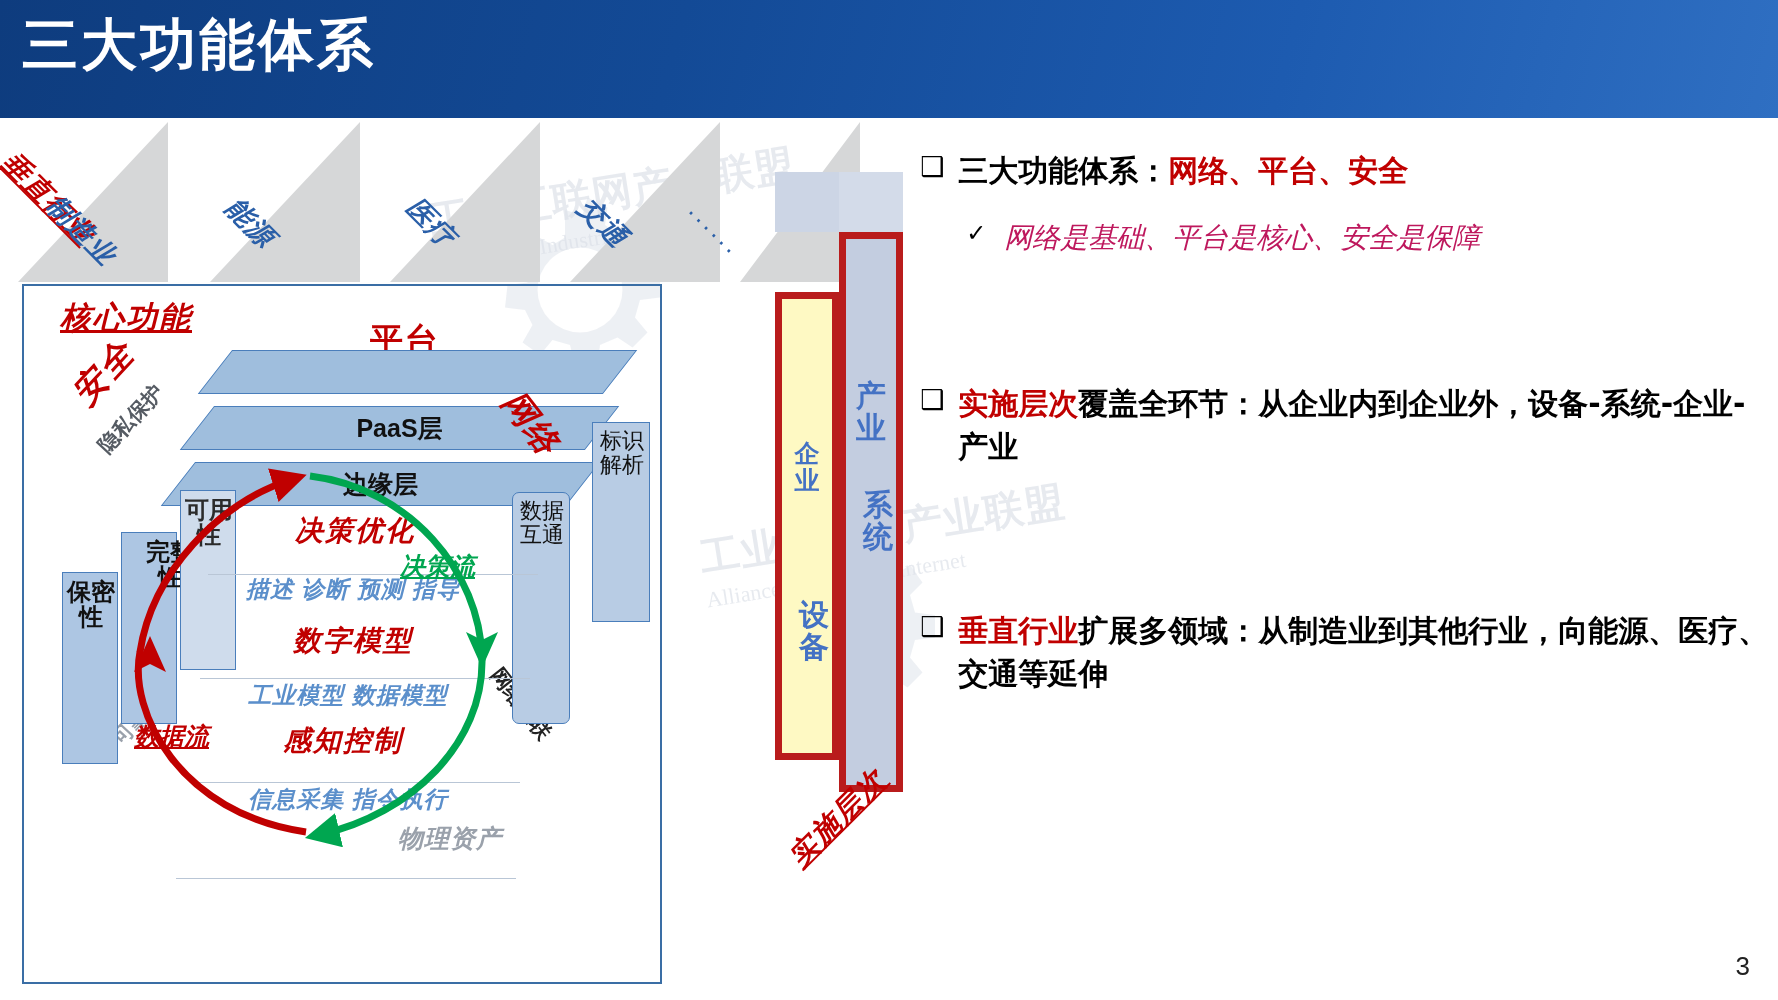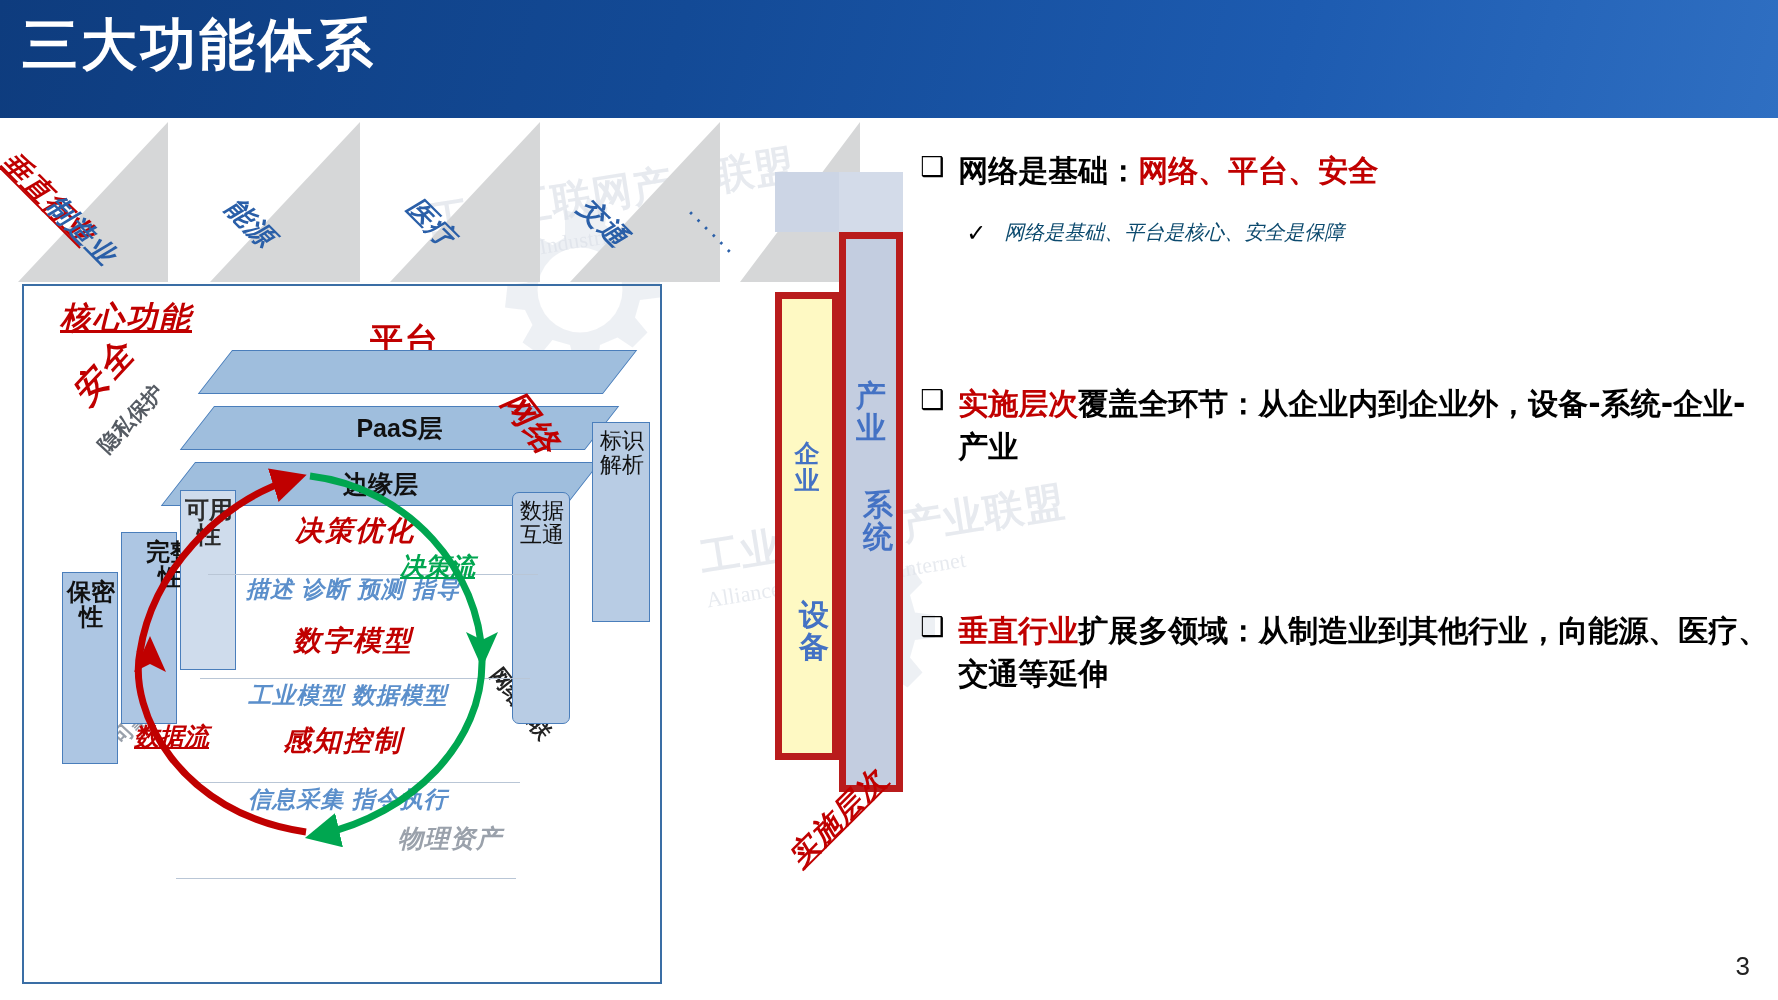--- a/index.html
+++ b/index.html
@@ -33,21 +33,21 @@
   .b-l1 {
     font-size: 30px; font-weight: 700; color: #000; line-height: 1.42;
     font-family: "DejaVu Sans", "Liberation Sans", sans-serif;
   }
   .b-l1 .red { color: #c00000; }
   .b-sub {
     display: flex; align-items: flex-start; margin-top: 26px; margin-left: 8px;
   }
   .b-check { flex: 0 0 auto; font-size: 24px; color: #000; margin-right: 18px; }
   .b-sub-txt {
-    font-size: 20px; font-style: italic; color: #0c4a6e; line-height: 1.35;
+    font-size: 28px; font-style: italic; color: #be185d; line-height: 1.35;
     font-family: "DejaVu Serif", "Liberation Serif", serif;
   }
   .blk2 { position: absolute; left: 920px; top: 383px; width: 850px; }
   .blk3 { position: absolute; left: 920px; top: 610px; width: 850px; }
 
   
   .pageno {
     position: absolute; right: 28px; bottom: 18px;
     font-size: 26px; color: #222;
   }
@@ -333,21 +333,21 @@
     <div class="impl-lbl" style="left:780px;top:848px;">实施层次</div>
   </div>
 
   <div style="position:absolute;left:775px;top:172px;width:64px;height:60px;background:#ccd5e5;"></div>
   <div style="position:absolute;left:839px;top:172px;width:64px;height:60px;background:#d3dbe9;"></div>
 
   <div class="bullets">
     <div class="b-row">
       <div class="b-mark">❑</div>
       <div class="b-body">
-        <div class="b-l1"><span>网络是基础：</span><span class="red">网络、平台、安全</span></div>
+        <div class="b-l1"><span>三大功能体系：</span><span class="red">网络、平台、安全</span></div>
         <div class="b-sub">
           <div class="b-check">✓</div>
           <div class="b-sub-txt">网络是基础、平台是核心、安全是保障</div>
         </div>
       </div>
     </div>
   </div>
 
   <div class="blk2">
     <div class="b-row">

